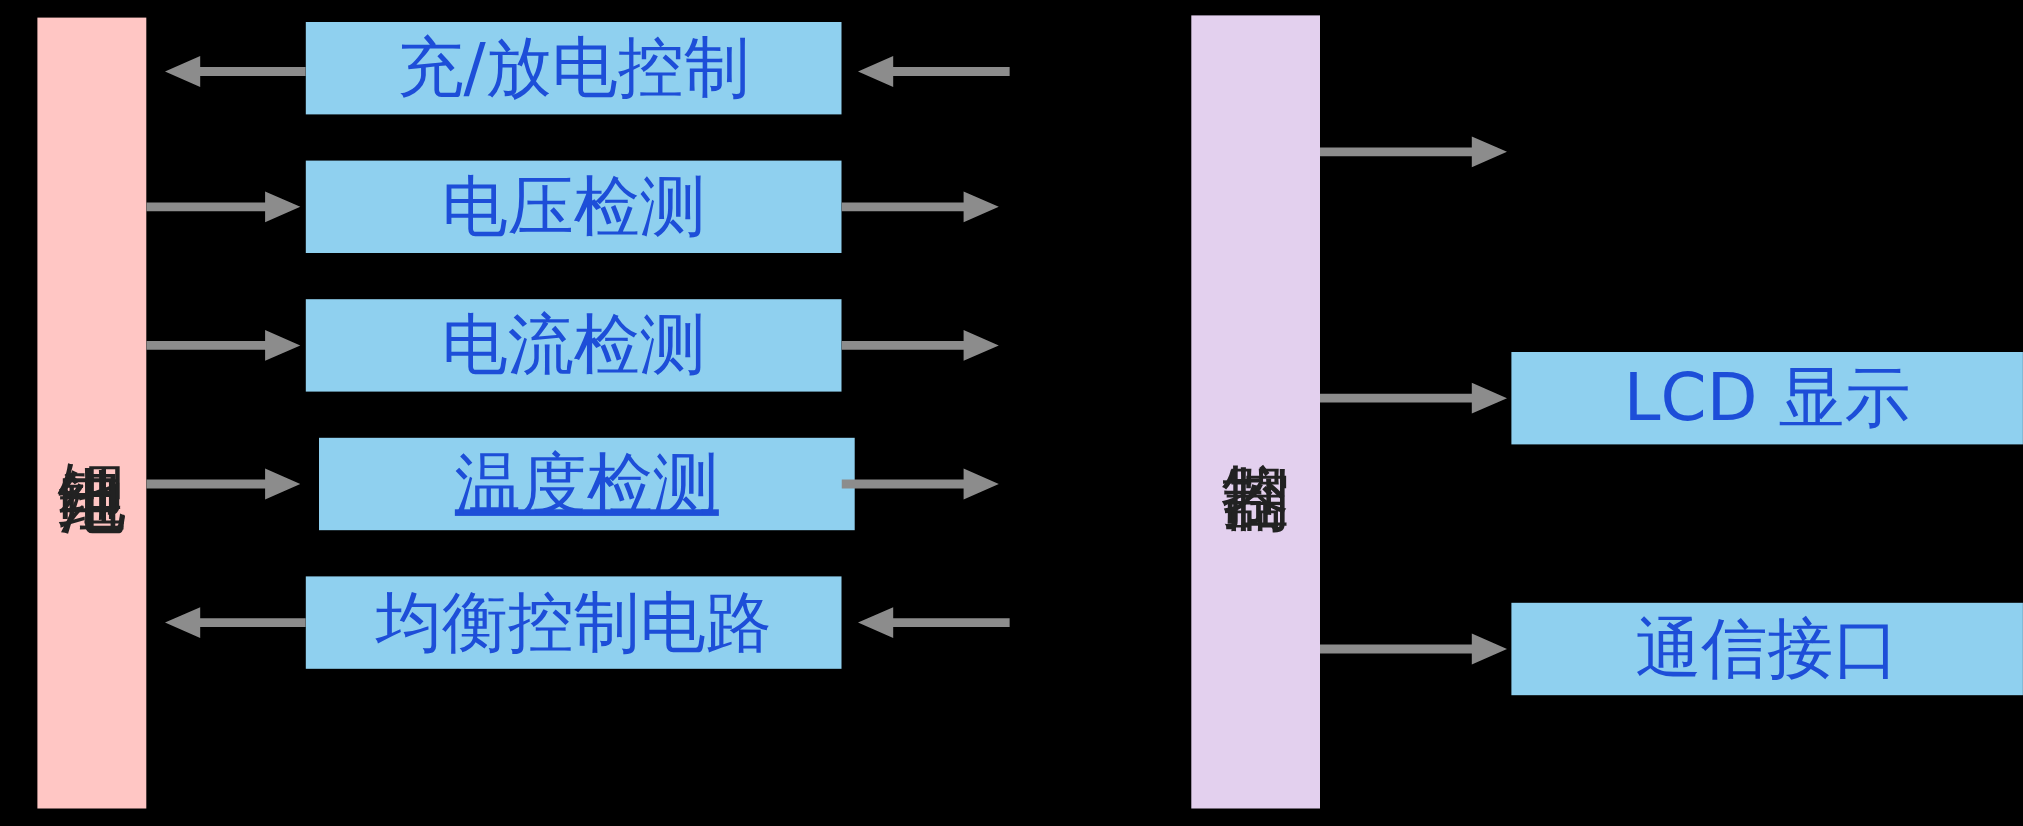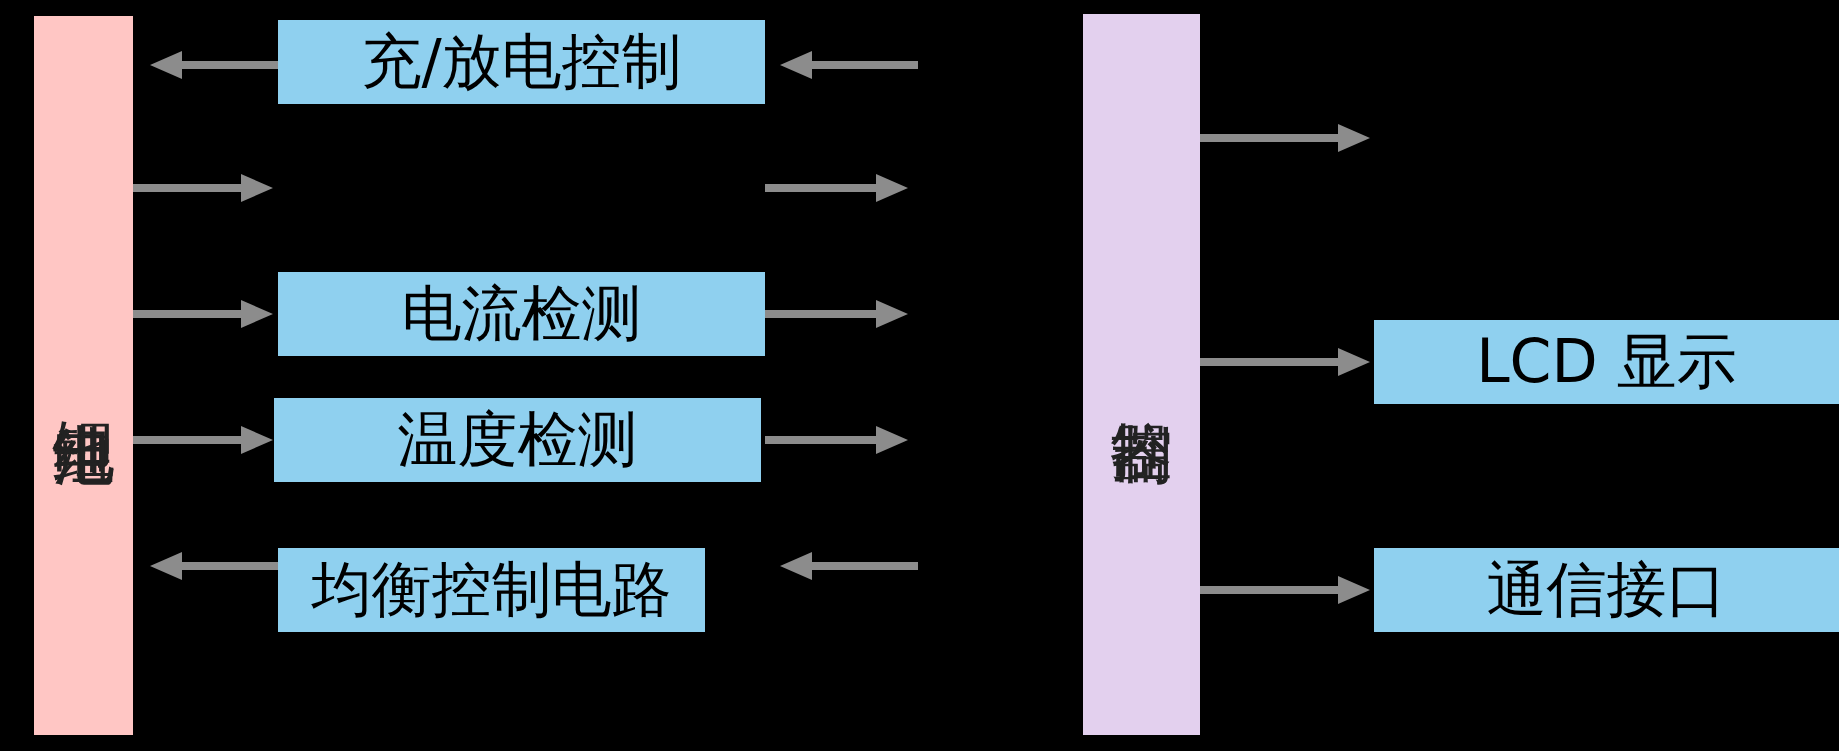--- a/index.html
+++ b/index.html
@@ -23,21 +23,21 @@
     letter-spacing:2px;
     line-height:1.0;
     font-size:62px;
     color:#222;
     white-space:nowrap;
   }
 
   
   .hbox{
     display:flex;align-items:center;justify-content:center;
-    color:#000000;
+    color:#1d4ed8;
     font-size:60px;
     white-space:nowrap;
   }
 
   
   .arrow{position:absolute;}
   .arrow svg{display:block;}
 </style>
 </head>
 <body>
@@ -45,30 +45,33 @@
 <div id="stage">
 
   <div class="block vblock" style="left:34px;top:16px;width:99px;height:719px;background:#ffc6c4;">
     <span class="vtext">锂电池组</span>
   </div>
 
   <div class="block hbox" style="left:278px;top:20px;width:487px;height:84px;background:#8fd0ef;">
     <span>充/放电控制</span>
   </div>
 
+  <div class="block hbox" style="left:278px;top:146px;width:487px;height:84px;background:#8fd0ef;">
+    <span>电压检测</span>
+  </div>
 
   <div class="block hbox" style="left:278px;top:272px;width:487px;height:84px;background:#8fd0ef;font-family:Liberation Serif, serif;">
     <span>电流检测</span>
   </div>
 
-  <div class="block hbox" style="left:274px;top:398px;width:487px;height:84px;background:#8fd0ef;">
+  <div class="block hbox" style="left:290px;top:398px;width:487px;height:84px;background:#8fd0ef;text-decoration:underline;">
     <span>温度检测</span>
   </div>
 
-  <div class="block hbox" style="left:278px;top:548px;width:427px;height:84px;background:#8fd0ef;">
+  <div class="block hbox" style="left:278px;top:524px;width:487px;height:84px;background:#8fd0ef;">
     <span>均衡控制电路</span>
   </div>
 
   <div class="block vblock" style="left:1083px;top:14px;width:117px;height:721px;background:#e3d0ee;">
     <span class="vtext">控制器</span>
   </div>
 
 
   <div class="block hbox" style="left:1374px;top:320px;width:465px;height:84px;background:#8fd0ef;">
     <span>LCD 显示</span>

